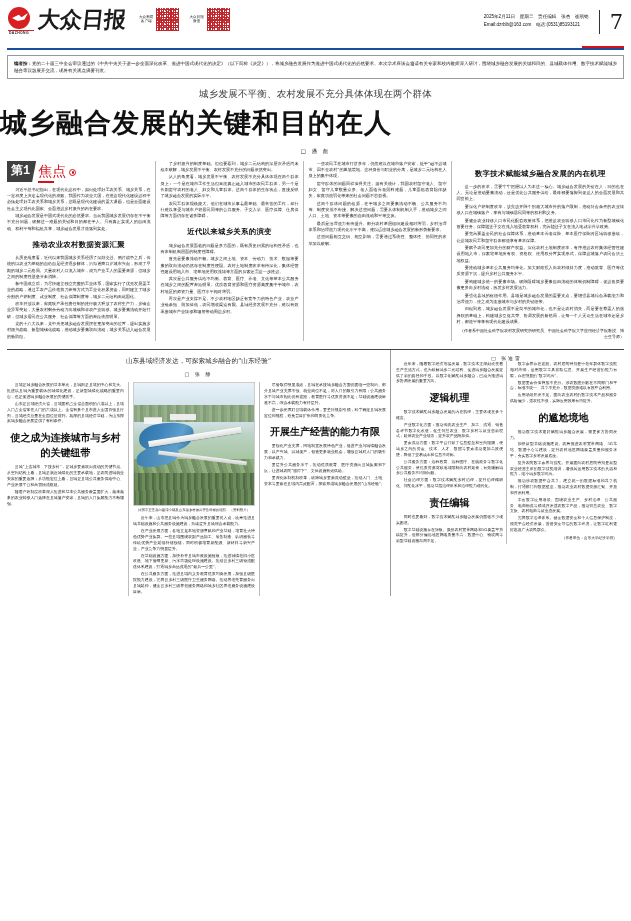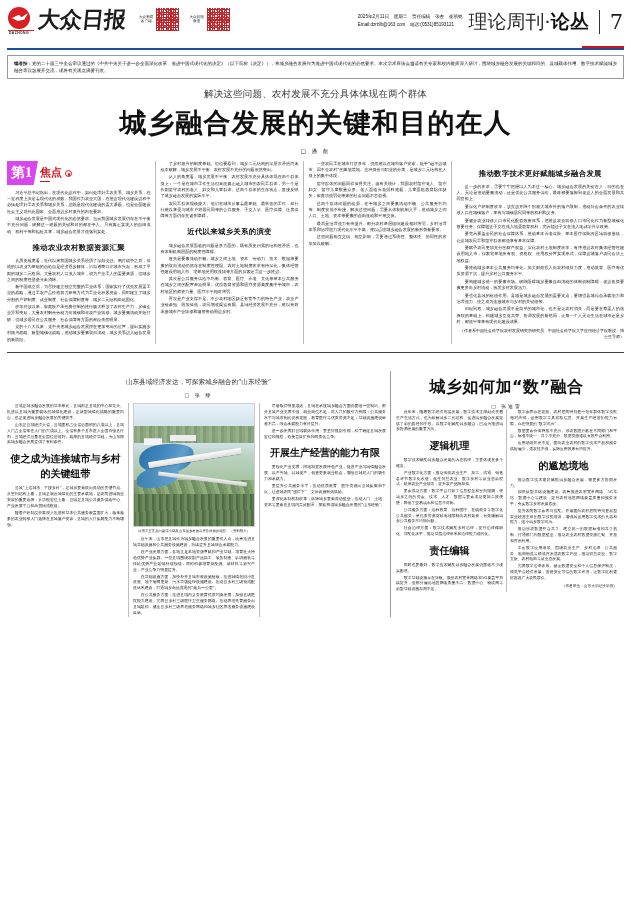--- a/index.html
+++ b/index.html
@@ -74,21 +74,21 @@
     font-family: "DejaVu Serif", serif;
   }
   .abstract .lead { font-weight: 700; }
 
   
   .a1-sub {
     text-align: center; font-size: 9.5px; color: #3a3a3a; margin-top: 9px;
     font-family: "DejaVu Serif", serif; letter-spacing: .2px;
   }
   .a1-title {
-    text-align: center; font-size: 27px; font-weight: 700; color: #111;
+    text-align: left; font-size: 27px; font-weight: 700; color: #111;
     margin-top: 4px; letter-spacing: 1px; font-family: "DejaVu Sans", sans-serif;
   }
   .a1-byline {
     text-align: center; font-size: 5.4px; color: #222; margin-top: 7px;
     letter-spacing: 2px; font-family: "DejaVu Serif", serif;
   }
 
   
   .a1-body { display: flex; gap: 0; margin: 6px 7px 0 7px; }
   .col { position: relative; font-size: 4.1px; line-height: 1.52; color: #1c1c1c;
@@ -99,26 +99,26 @@
   .col:last-child .col-inner { padding-right: 0; }
   .col p { text-indent: 2em; margin-bottom: 1.3px; }
   .sec-head {
     text-align: center; font-size: 7.4px; font-weight: 700; color: #111;
     margin: 7px 0 5px 0; font-family: "DejaVu Sans", sans-serif; letter-spacing: .3px;
   }
 
   
   .focus-badge { display: flex; align-items: center; gap: 2px; margin-bottom: 5px; }
   .fb-1 {
-    background: #d946ef; color: #fff; font-size: 14px; font-weight: 700;
-    padding: 1.5px 6px 1.5px 4px; font-family: Liberation Serif, serif;
+    background: #404040; color: #fff; font-size: 12px; font-weight: 700;
+    padding: 1.5px 6px 1.5px 4px; font-family: Liberation Mono, monospace;
     clip-path: polygon(0 0, 100% 0, 86% 100%, 0 100%);
   }
   .fb-2 {
-    color: #d4121a; font-size: 11px; font-weight: 700; letter-spacing: 0px;
+    color: #d4121a; font-size: 14px; font-weight: 400; letter-spacing: 0px;
     font-family: "DejaVu Sans", sans-serif; position: relative;
   }
   .fb-2::after {
     content: ""; position: absolute; left: 0; right: 12px; bottom: -1px; height: 1.6px;
     background: #d4121a;
   }
   .fb-seal {
     width: 7px; height: 7px; border: 1px solid #d4121a; border-radius: 50%;
     display: inline-block; margin-left: 1px; position: relative; top: 1px;
   }
@@ -126,21 +126,21 @@
 
   .author-note {
     font-size: 4.0px; line-height: 1.55; text-align: right; color: #1c1c1c;
     margin-top: 3px; font-family: "DejaVu Serif", serif;
   }
 
   
   .block-rule { height: .9px; background: #444; margin: 8px 7px 0 7px; }
 
   
-  .lower { display: flex; margin: 18px 7px; }
+  .lower { display: flex; margin: 0 7px; }
   .lower-left { width: 383px; }
   .lower-right { width: 227px; border-left: .5px solid #9a9a9a; padding-left: 5px; }
 
   .a2-sub {
     text-align: center; font-size: 6.6px; color: #2e2e2e; margin-top: 7px;
     font-family: "DejaVu Serif", serif;
   }
   .a2-title {
     text-align: center; font-size: 21px; font-weight: 700; color: #111;
     margin-top: 4px; font-family: "DejaVu Sans", sans-serif; letter-spacing: .5px;
@@ -262,35 +262,32 @@
           <div class="qr-code"></div>
         </div>
       </div>
     </div>
 
     <div class="mh-right">
       <div class="mh-meta">
         <div>2025年2月11日　星期二　责任编辑　张杏　崔凯铭</div>
         <div>Email:dzrblb@163.com　电话:(0531)85193121</div>
       </div>
-      <div class="section-title">
-        <span>理论周刊</span><span>·</span><b>论丛</b>
-      </div>
       <div class="pg-sep"></div>
       <div class="pg-num">7</div>
     </div>
   </div>
   <div class="rule-blue"></div>
   <div class="rule-red"></div>
 
   <div class="abstract">
     <span class="lead">编者按：</span><span>党的二十届三中全会审议通过的《中共中央关于进一步全面深化改革、推进中国式现代化的决定》（以下简称《决定》），将城乡融合发展作为推进中国式现代化的必然要求。本次学术座谈会邀请有关专家和校内教师深入研讨，围绕城乡融合发展的关键和目的、县城载体作用、数字技术赋能城乡融合等议题展开交流，现将有关观点摘要刊发。</span>
   </div>
 
-  <div class="a1-sub">解决这些问题、农村发展不充分具体体现在两个群体</div>
+  <div class="a1-sub">城乡发展不平衡、农村发展不充分具体体现在两个群体</div>
   <h1 class="a1-title">城乡融合发展的关键和目的在人</h1>
   <div class="a1-byline">□ 潘 彪</div>
 
   <div class="a1-body">
 
     <div class="col" style="width:148px">
       <div class="col-inner">
         <div class="focus-badge">
           <span class="fb-1">第1</span>
           <span class="fb-2">焦点</span>
@@ -324,21 +321,21 @@
         <p>一些农民工在城市打拼多年，仍然难以在城市落户安家，处于“融不进城市、回不去农村”的尴尬境地。这种身份与职业的分离，是城乡二元结构在人身上的集中体现。</p>
         <p>留守群体的问题同样值得关注。据有关统计，我国农村留守老人、留守妇女、留守儿童数量众多。老人面临养老照料难题，儿童面临教育陪伴缺失，家庭功能弱化带来的社会问题不容忽视。</p>
         <p>这两个群体问题的根源，在于城乡之间要素流动不畅、公共服务不均等、制度安排不衔接。解决这些问题，需要从体制机制入手，推动城乡之间人口、土地、资本等要素的自由流动和平等交换。</p>
         <p>最后是治理能力有待提升。部分农村基层组织建设相对薄弱，乡村治理体系和治理能力现代化水平不高，难以适应城乡融合发展的新形势新要求。</p>
         <p>这些问题相互交织、相互影响，需要通过系统性、整体性、协同性的改革加以破解。</p>
       </div>
     </div>
 
     <div class="col" style="width:173px">
       <div class="col-inner">
-        <div class="sec-head">推动数字技术更好赋能城乡融合发展</div>
+        <div class="sec-head">数字技术赋能城乡融合发展的内在机理</div>
         <p>进一步的改革，需要牢牢把握以人为本这一核心。城乡融合发展的关键在人，目的也在人。无论是推动要素流动，还是优化公共服务供给，最终都要落脚到促进人的全面发展和共同富裕上。</p>
         <p>要深化户籍制度改革，放宽放开除个别超大城市外的落户限制，推动符合条件的农业转移人口在城镇落户，享有与城镇居民同等的权利和义务。</p>
         <p>要健全农业转移人口市民化配套政策体系，把推进农业转移人口市民化作为新型城镇化首要任务。保障随迁子女在流入地受教育权利，完善随迁子女在流入地就学升学政策。</p>
         <p>要完善覆盖全民的社会保障体系，推动基本养老保险、基本医疗保险跨区域转移接续，让进城农民工和留守群体都能享有基本保障。</p>
         <p>要赋予农民更加充分的财产权益。深化农村土地制度改革，有序推进农村集体经营性建设用地入市，探索宅基地所有权、资格权、使用权分置实现形式，保障进城落户农民合法土地权益。</p>
         <p>要推动城乡基本公共服务均等化。加大财政投入向农村倾斜力度，推动教育、医疗等优质资源下沉，提升乡村公共服务水平。</p>
         <p>要构建城乡统一的要素市场。破除阻碍城乡要素自由流动的体制机制障碍，促进各类要素更多向乡村流动，激发乡村发展活力。</p>
         <p>要强化县域的枢纽作用。县城是城乡融合发展的重要支点，要增强县城综合承载能力和治理能力，使之成为连接城市与乡村的关键纽带。</p>
         <p>归根到底，城乡融合发展不是简单的城市化，也不是让农村消失，而是要在尊重人的选择权的基础上，构建城乡互促共荣、协调发展的新格局，让每一个人无论生活在城市还是乡村，都能平等享有现代化建设成果。</p>
         <div class="author-note">（作者系中国社会科学院农村发展研究所研究员、中国社会科学院大学应用经济学院教授、博士生导师）</div>
@@ -397,23 +394,20 @@
             <div class="sec-head-sm">开展生产经营的能力有限</div>
             <p>要强化产业支撑，因地制宜发展特色产业，促进产业与城镇融合发展，以产兴城、以城促产，创造更多就业机会，增强县城对人口的吸引力和承载力。</p>
             <p>要提升公共服务水平，推动优质教育、医疗资源向县城集聚和下沉，让进城农民“留得下”、文体设施有效供给。</p>
             <p>要深化体制机制改革，破除城乡要素流动壁垒，推动人口、土地、资本等要素在县域内高效配置，探索形成城乡融合发展的“山东经验”。</p>
           </div>
         </div>
       </div>
     </div>
 
     <div class="lower-right">
-      <h2 class="a3-title">
-        <span>城乡如何加</span><span>“数”</span><span>融合</span>
-      </h2>
       <div class="a3-byline">□ 张迪雷</div>
 
       <div class="a3-body a3-two">
         <p>近年来，随着数字经济迅猛发展，数字技术正深刻改变着生产生活方式，也为破解城乡二元结构、促进城乡融合发展提供了新的路径和手段。以数字化赋能城乡融合，已成为推进城乡协调发展的重要方向。</p>
         <div class="sec-head-sm">逻辑机理</div>
         <p>数字技术赋能城乡融合发展的内在机理，主要体现在多个维度。</p>
         <p>产业数字化方面：推动传统农业生产、加工、流通、销售各环节数字化改造，催生智慧农业、数字乡村等新业态新模式，延伸农业产业链条，提升农产品附加值。</p>
         <p>要素流动方面：数字平台打破了信息壁垒和空间阻隔，使城乡之间的资金、技术、人才、数据等要素流动更加高效便捷，降低了交易成本和信息不对称。</p>
         <p>公共服务方面：远程教育、远程医疗、在线政务等数字化公共服务，使优质资源突破地域限制向农村延伸，有效缓解城乡公共服务不均衡问题。</p>
         <p>社会治理方面：数字技术赋能乡村治理，提升治理精细化、智能化水平，推动基层治理体系和治理能力现代化。</p>

